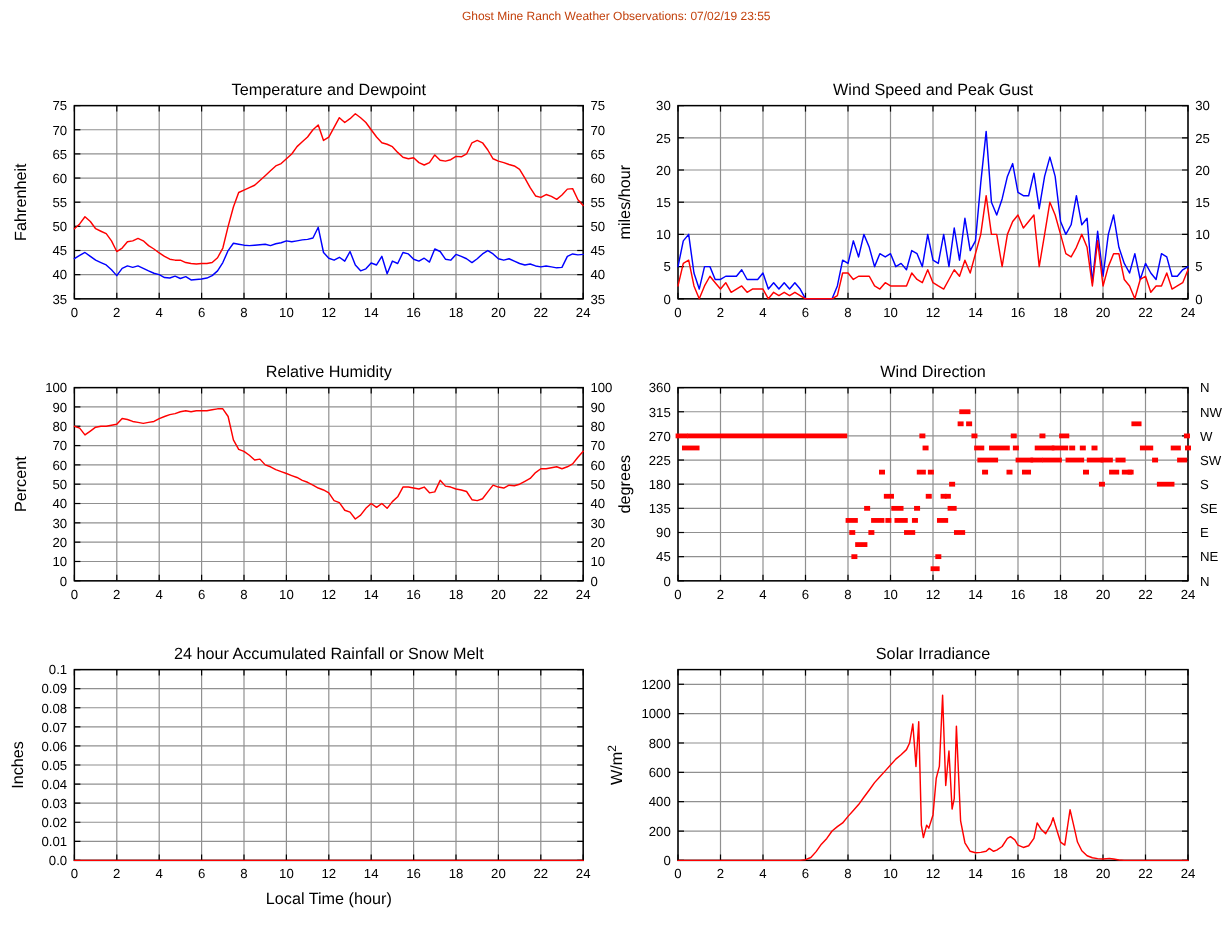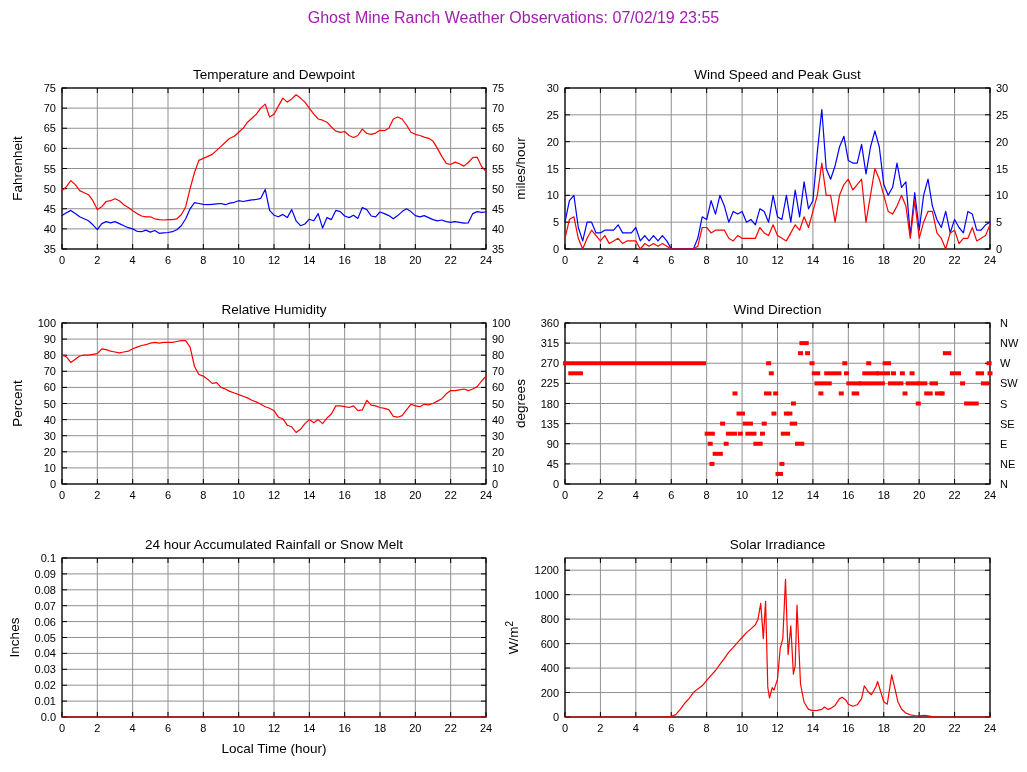--- a/index.html
+++ b/index.html
@@ -1,18 +1,18 @@
 <!DOCTYPE html>
 <html><head>
 <meta charset="utf-8">
 <style>
   html,body{margin:0;padding:0;background:#ffffff;}
   body{width:1027px;height:772px;position:relative;font-family:"Liberation Sans",sans-serif;}
   .main-title{position:absolute;top:9px;left:0;width:100%;text-align:center;
-              font-size:16px;color:#a21caf;}
+              font-size:10px;color:#c2410c;}
   #charts-svg{position:absolute;top:0;left:0;}
   #charts-svg text{font-family:"Liberation Sans",sans-serif;fill:#000;}
   #charts-svg text.tick{font-size:11px;}
   #charts-svg text.ctitle{font-size:13.5px;}
   #charts-svg text.alabel{font-size:13.5px;}
 </style>
 </head>
 <body>
 
 <div class="page">

